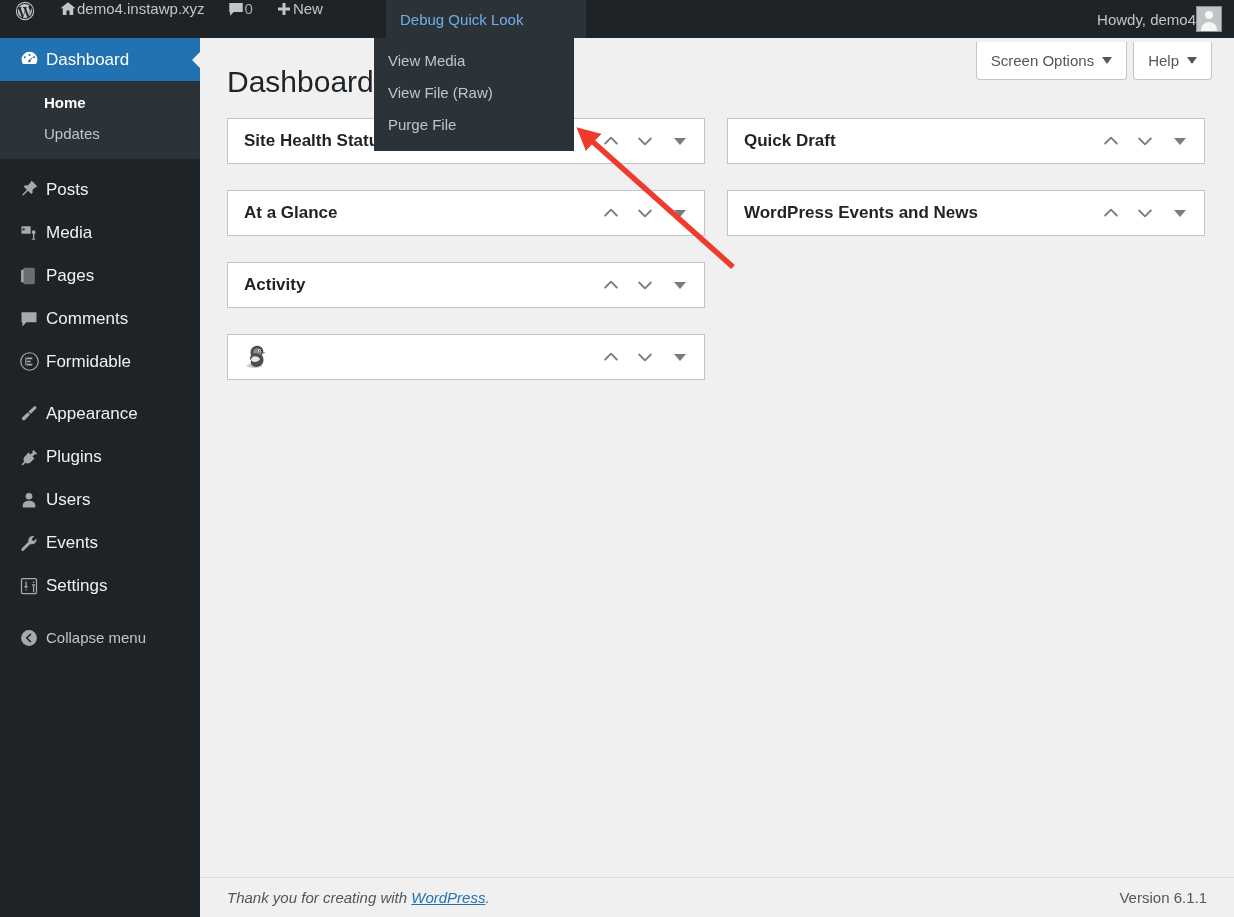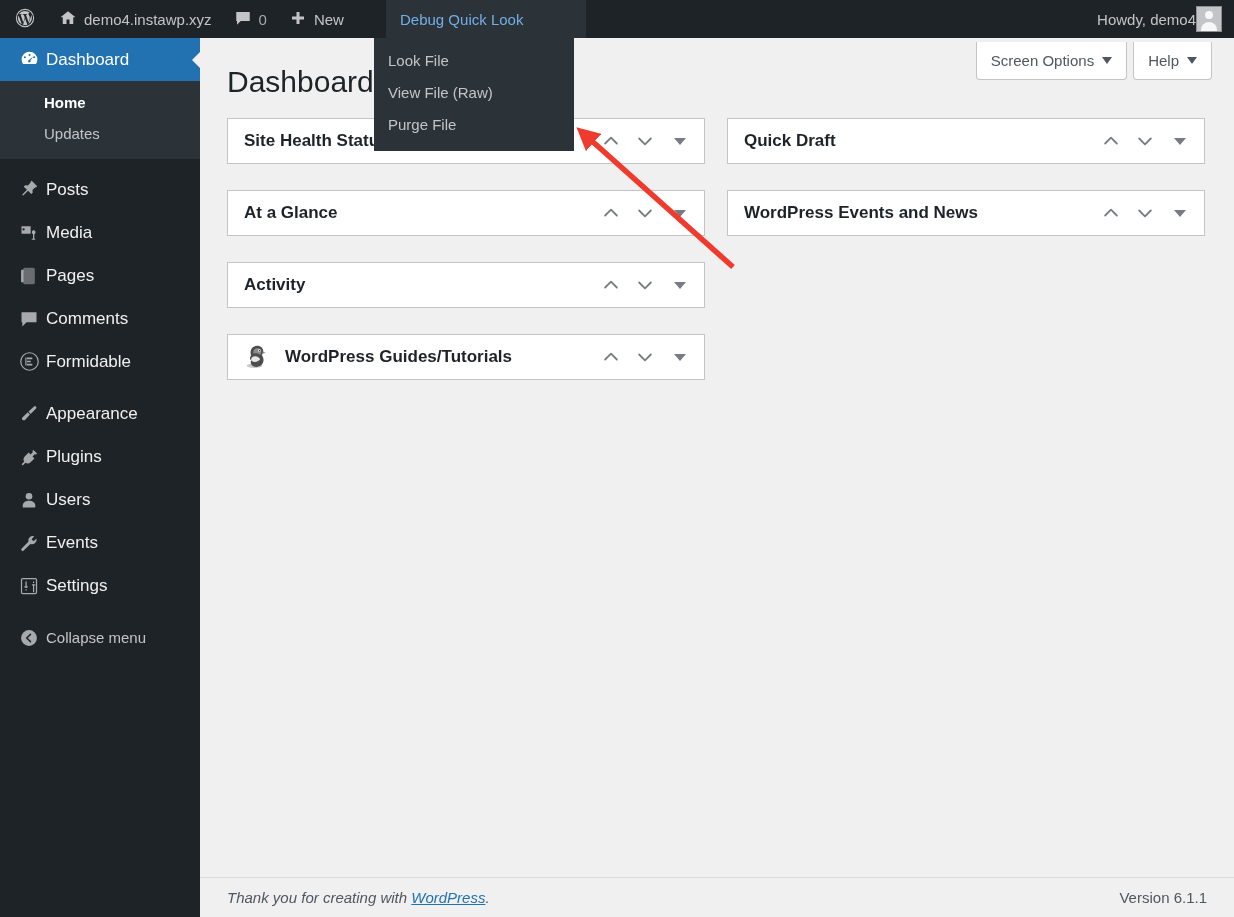--- a/index.html
+++ b/index.html
@@ -16,21 +16,21 @@
   #adminbar {
     position: absolute; top: 0; left: 0;
     width: 1234px; height: 38px;
     background: #1d2327;
     color: #c3c4c7;
     font-size: 15px;
     z-index: 60;
     display: flex; align-items: center;
   }
   .ab-item {
-    display: flex; align-items: center; gap: 7px;
+    display: flex; gap: 0;
     height: 38px; padding: 0 11px;
     color: #c3c4c7; cursor: pointer;
     white-space: nowrap;
   }
   .ab-item.wp-logo { padding: 0 12px 0 14px; }
   #ab-debug {
     position: absolute; left: 386px; top: 0;
     width: 200px; height: 38px;
     display: flex; align-items: center;
     padding-left: 14px;
@@ -296,21 +296,21 @@
     <span>Debug Quick Look</span>
   </div>
 
   <div id="ab-right">
     <span>Howdy, demo4</span>
     <span id="avatar"></span>
   </div>
 </div>
 
 <div id="ab-dropdown">
-  <span class="ab-sub">Look File</span>
+  <span class="ab-sub">View Media</span>
   <span class="ab-sub">View File (Raw)</span>
   <span class="ab-sub">Purge File</span>
 </div>
 
 <div id="sidebar">
 
   <div class="menu-item current">
     <span class="mi-icon">
       <svg width="21" height="21" viewBox="0 0 24 24" fill="currentColor" aria-hidden="true">
         <path d="M12 3a9 9 0 00-9 9 9 9 0 001.6 5.1h14.8A9 9 0 0021 12a9 9 0 00-9-9zm-5.3 5.2a1.1 1.1 0 110 2.3 1.1 1.1 0 010-2.3zm10.6 0a1.1 1.1 0 110 2.3 1.1 1.1 0 010-2.3zM12 5.6a1.1 1.1 0 110 2.3 1.1 1.1 0 010-2.3zm4.2 3.1l-3.1 4.4a1.55 1.55 0 01-1.9 2.2 1.55 1.55 0 01.6-2.9l4.4-3.7z"></path>
@@ -526,21 +526,20 @@
               <svg width="28" height="28" viewBox="0 0 32 32" aria-hidden="true">
                 <ellipse cx="12" cy="26" rx="9" ry="2.6" fill="#c8c8c8"></ellipse>
                 <path d="M22 9.5c0-3.6-3-6.3-6.9-6.3-4.3 0-7.6 3.1-7.6 7.3 0 1.6.4 2.6.4 3.9 0 1-1.1 1.7-1.1 3.3 0 .9.6 1.6 1.5 1.9-.4.7-.6 1.6-.6 2.5 0 3 2.7 5.2 6.4 5.2 4.6 0 8.2-3.2 8.2-7.8 0-2.4-.9-4.2-2-5.7.9-1.2 1.7-2.6 1.7-4.3z" fill="#4d4d4d"></path>
                 <path d="M15.2 6.1c2.6 0 4.6 1.6 4.6 3.8 0 1.4-.7 2.5-1.5 3.5-1.2-1.1-2.8-1.7-4.6-1.7-1 0-1.9.2-2.7.5-.2-.7-.3-1.4-.3-2.1 0-2.3 1.9-4 4.5-4z" fill="#8c8c8c"></path>
                 <path d="M12.6 15.1c2.6 0 4.6 1.3 5.8 3.3-1 2-3.3 3.3-6 3.3-2.5 0-4.3-1.1-4.3-2.8 0-2.1 1.9-3.8 4.5-3.8z" fill="#e6e6e6"></path>
                 <circle cx="17.6" cy="8.7" r="1.5" fill="#fff"></circle>
                 <circle cx="17.8" cy="8.8" r=".8" fill="#1d1d1d"></circle>
                 <path d="M21.4 9.7l3.3 1.3-3.3 1.2z" fill="#8c8c8c"></path>
               </svg>
             </span>
-            <span>WordPress Guides/Tutorials</span>
           </span>
           <span class="pb-actions">
             <span class="ord-btn">
               <svg class="chev" width="20" height="20" viewBox="0 0 24 24" fill="none" stroke="#787c82" stroke-width="2.2" stroke-linecap="round" stroke-linejoin="round">
                   <path d="M5 15l7-7 7 7"></path>
                 </svg>
             </span>
             <span class="ord-btn">
               <svg class="chev" width="20" height="20" viewBox="0 0 24 24" fill="none" stroke="#787c82" stroke-width="2.2" stroke-linecap="round" stroke-linejoin="round">
                   <path d="M5 9l7 7 7-7"></path>

